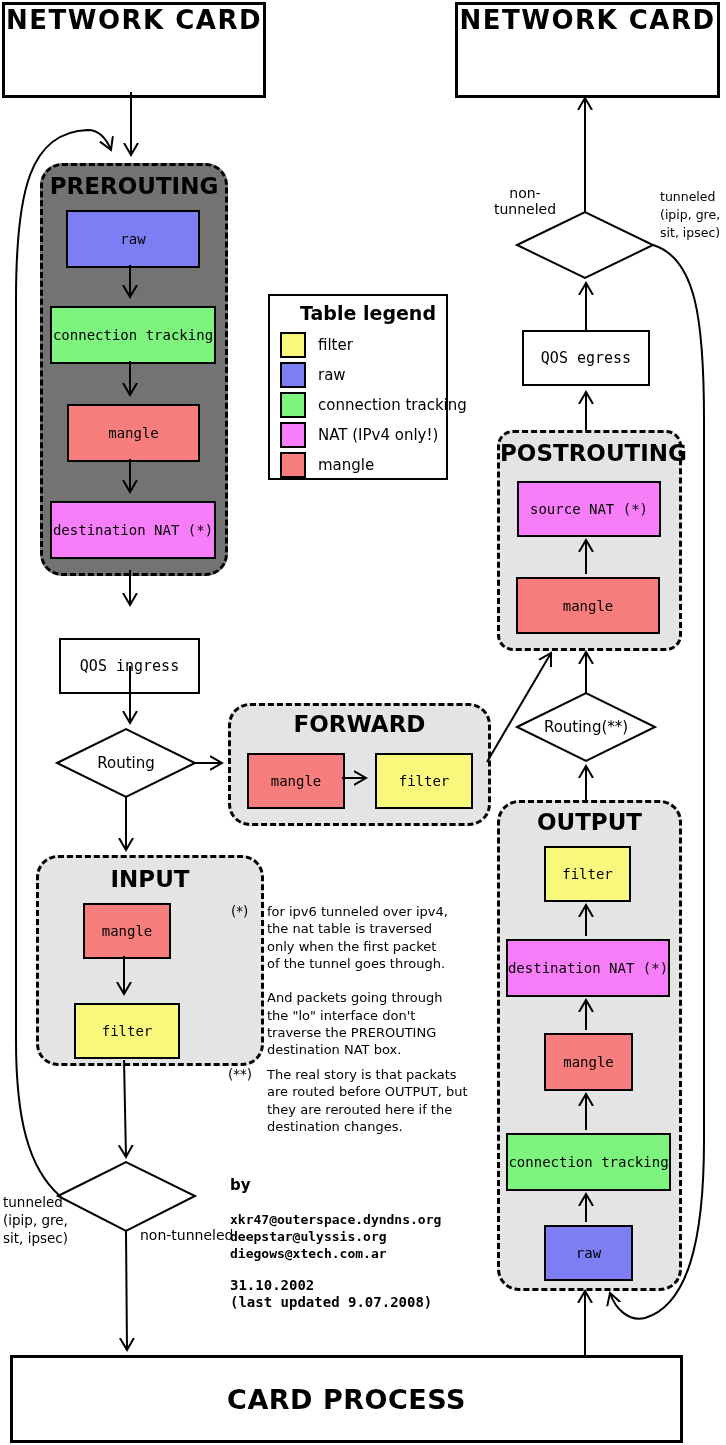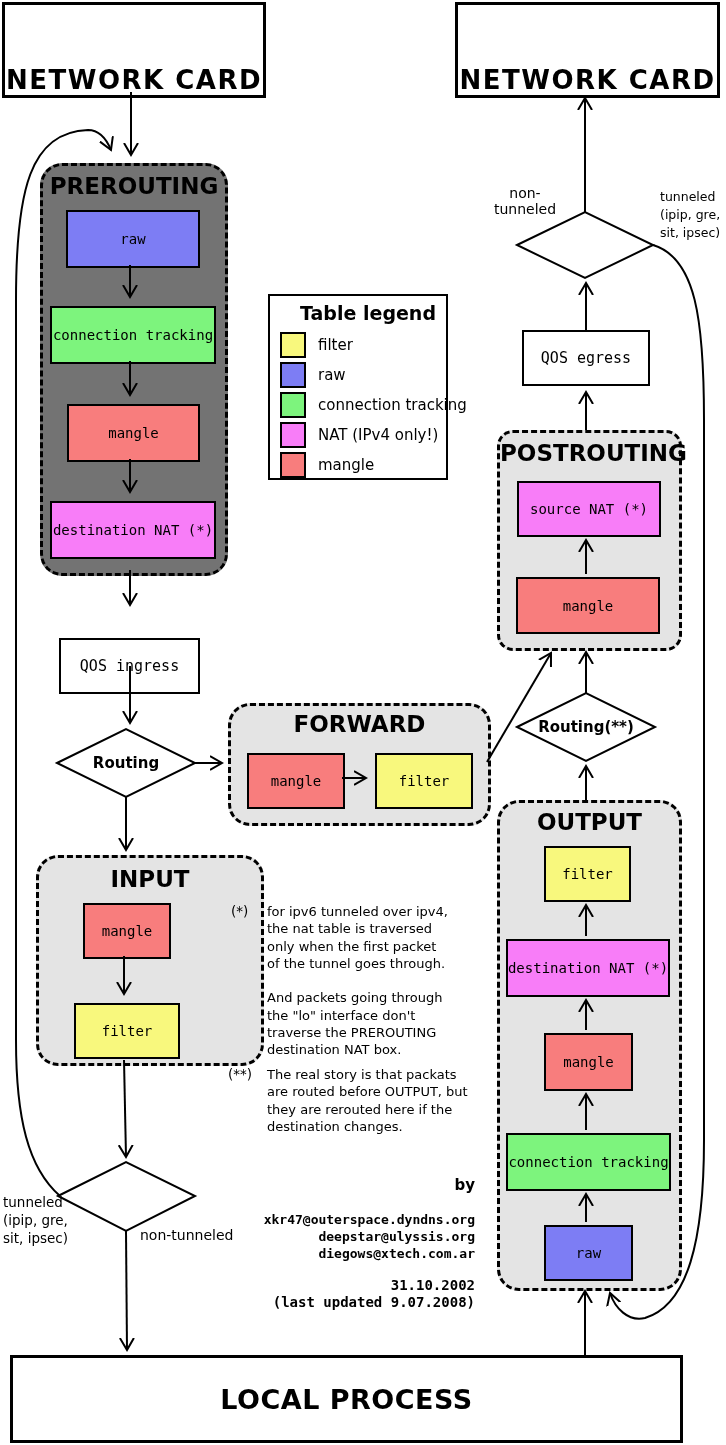--- a/index.html
+++ b/index.html
@@ -1,49 +1,49 @@
 <!DOCTYPE html>
 <html><head>
 <meta charset="utf-8">
 <style>
   html,body{margin:0;padding:0;background:#fff;}
   .canvas{position:relative;width:726px;height:1445px;background:#fff;overflow:hidden;
           font-family:"DejaVu Sans",sans-serif;color:#000;}
   .abs{position:absolute;}
   svg.layer{position:absolute;left:0;top:0;z-index:2;pointer-events:none;}
 
-  .ncard{border:3px solid #000;background:#fff;display:flex;align-items:flex-end;justify-content:center;
+  .ncard{border:3px solid #000;background:#fff;display:flex;align-items:flex-start;justify-content:center;
          font-weight:bold;font-size:26px;letter-spacing:1.5px;z-index:1;}
   .lproc{border:3px solid #000;background:#fff;display:flex;align-items:center;justify-content:center;
          font-weight:bold;font-size:27px;letter-spacing:0.5px;z-index:1;}
 
   .chain{border:3px dashed #000;border-radius:22px;z-index:1;}
   .chain-title{position:absolute;left:0;right:0;text-align:center;font-weight:bold;font-size:23px;z-index:1;}
 
   .tbox{border:2px solid #000;display:flex;align-items:center;justify-content:center;
         font-family:"DejaVu Sans Mono",monospace;font-size:14px;z-index:1;white-space:nowrap;}
   .qos{border:2px solid #000;background:#fff;display:flex;align-items:center;justify-content:center;
        font-family:"DejaVu Sans Mono",monospace;font-size:15px;z-index:1;}
 
-  .diamond-label{display:flex;align-items:center;justify-content:center;font-size:15px;z-index:3;font-weight:bold;}
+  .diamond-label{display:flex;align-items:center;justify-content:center;font-size:15px;z-index:3;}
 
   .legend{border:2px solid #000;background:#fff;z-index:3;}
   .legend-title{text-align:right;padding:6px 10px 4px 0;font-weight:bold;font-size:19px;}
   .legend-row{display:flex;align-items:center;height:26px;margin:4px 0 0 10px;}
   .legend-swatch{width:22px;height:22px;border:2px solid #000;flex:0 0 auto;}
   .legend-label{margin-left:12px;font-size:15px;white-space:nowrap;}
 
   .flowlabel{font-size:13.5px;z-index:3;}
   .ml{white-space:pre-line;}
 
   .note-row{display:flex;align-items:flex-start;z-index:3;}
   .note-marker{width:36px;flex:0 0 auto;font-size:13.5px;}
   .note-text{font-size:13px;line-height:17.3px;white-space:pre-line;}
 
-  .credits{text-align:right;z-index:3;}
+  .credits{text-align:left;z-index:3;}
   .credits-by{font-weight:bold;font-size:15px;}
   .credits-authors{margin-top:17px;font-family:"DejaVu Sans Mono",monospace;font-weight:bold;
                    font-size:13px;line-height:17px;white-space:pre-line;}
   .credits-date{margin-top:15px;font-family:"DejaVu Sans Mono",monospace;font-weight:bold;
                 font-size:14px;line-height:17px;white-space:pre-line;}
 </style>
 </head>
 <body>
 
 <div class="canvas">
@@ -210,16 +210,16 @@
   <div class="abs credits" style="left:230px;top:1176px;width:245px;">
     <div class="credits-by">by</div>
     <div class="credits-authors">xkr47@outerspace.dyndns.org
 deepstar@ulyssis.org
 diegows@xtech.com.ar</div>
     <div class="credits-date">31.10.2002
 (last updated 9.07.2008)</div>
   </div>
 
   <div class="abs lproc" style="left:10px;top:1355px;width:667px;height:82px;">
-    <span>LOCAL PROCESS</span>
+    <span>CARD PROCESS</span>
   </div>
 
 </div>
 
 </body></html>

